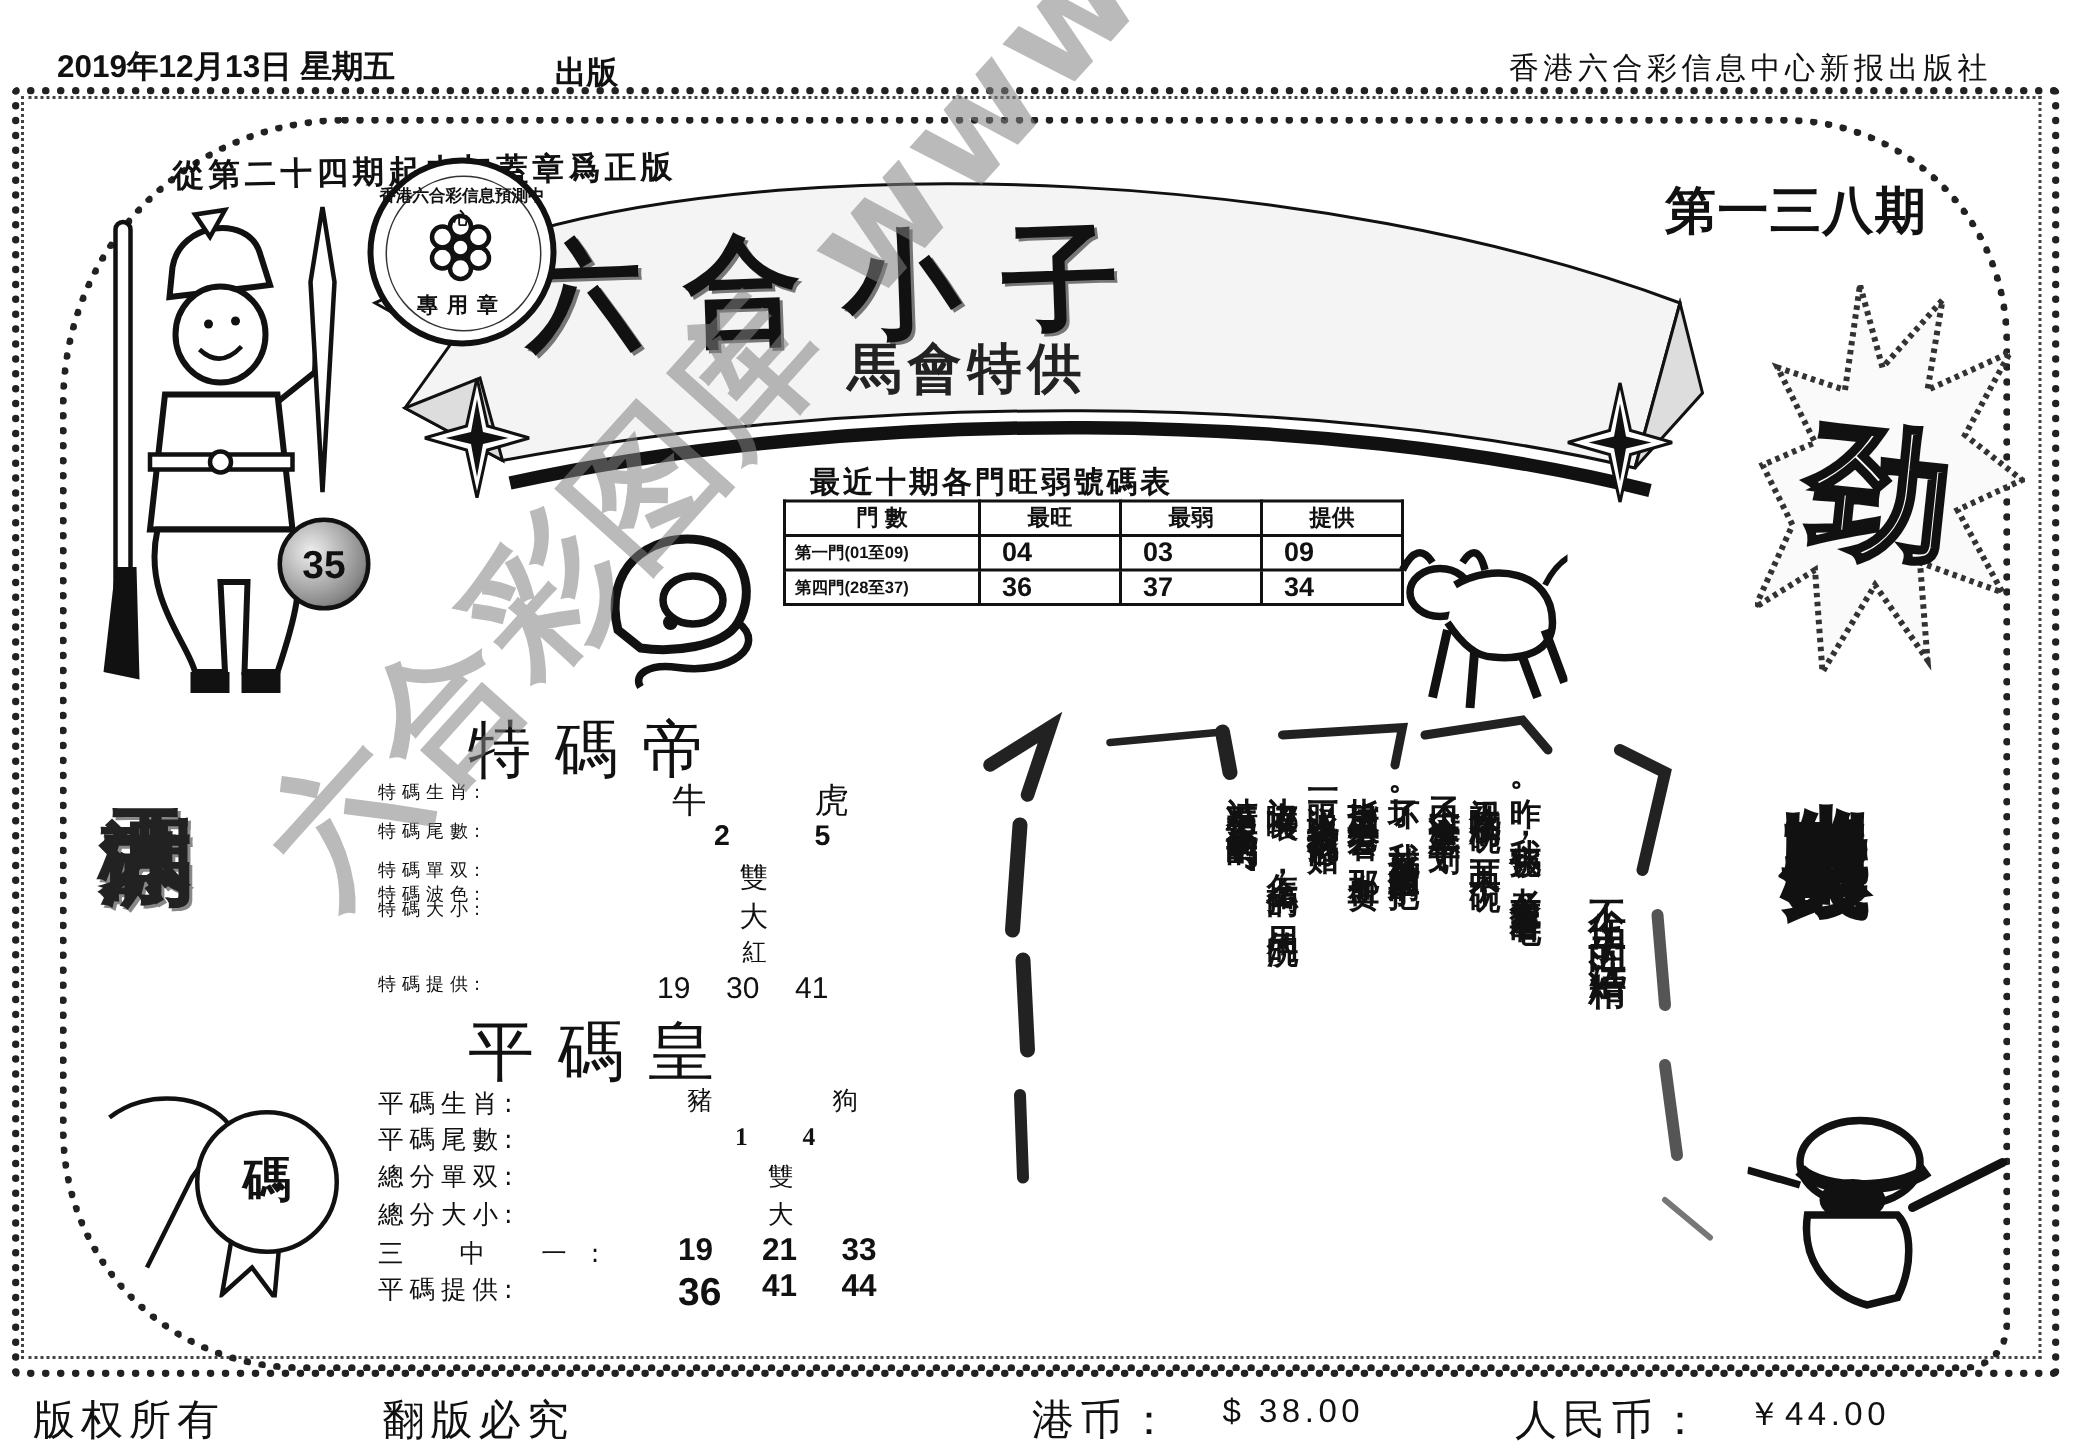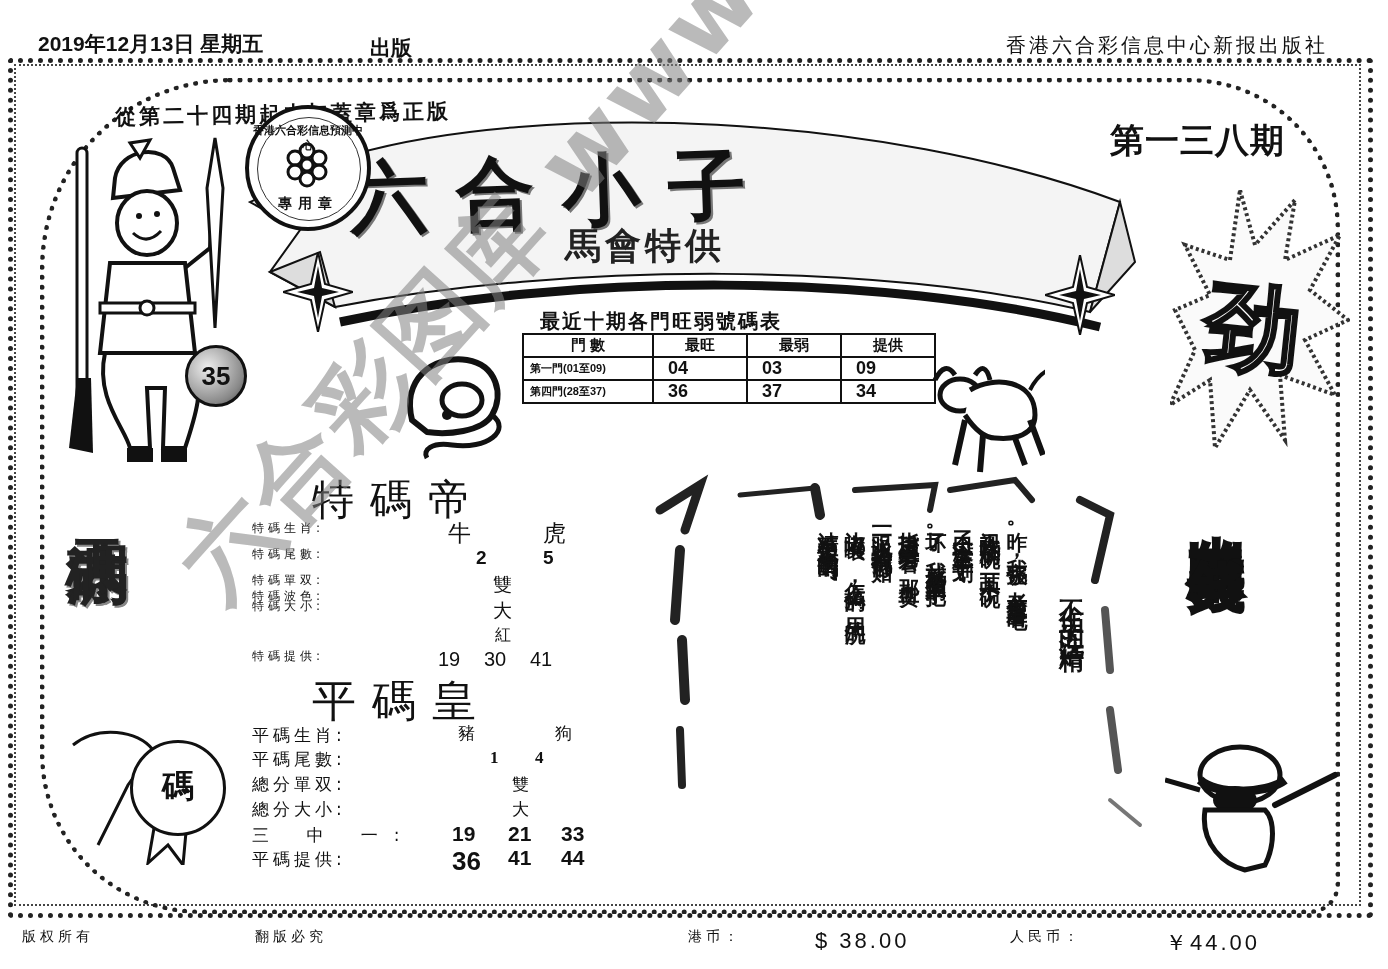--- a/index.html
+++ b/index.html
@@ -64,21 +64,21 @@
   .side-left { left:55px; top:490px; writing-mode:vertical-rl; font-family:"DejaVu Serif", serif; font-size:62px; font-weight:bold; letter-spacing:2px; color:#222; text-shadow:2px 2px 0 #888; }
   .side-right { left:1180px; top:492px; writing-mode:vertical-rl; font-family:"DejaVu Serif", serif; font-size:56px; font-weight:bold; color:#fff; -webkit-text-stroke:3px #111; letter-spacing:8px; }
 
   
   .ball { left:185px; top:345px; width:56px; height:56px; border-radius:50%; background:radial-gradient(circle at 35% 35%, #eee, #888 70%, #444); border:3px solid #111; text-align:center; line-height:56px; font-family:"Liberation Sans", sans-serif; font-size:26px; font-weight:bold; }
 
   
   .rosette { left:130px; top:740px; width:90px; height:90px; border:3px solid #111; border-radius:50%; background:#fff; text-align:center; line-height:86px; font-size:32px; font-family:"DejaVu Serif", serif; font-weight:bold; }
 
   
-  .foot { font-family:Liberation Sans, sans-serif; font-size:14px; letter-spacing:4px; top:928px; }
+  .foot { font-family:Liberation Sans, sans-serif; font-size:28px; letter-spacing:4px; top:928px; }
   .foot-mono { font-family:"Liberation Sans", sans-serif; font-size:22px; letter-spacing:3px; top:928px; }
 
   
   .wm { left:150px; top:540px; font-family:"DejaVu Sans", sans-serif; font-weight:bold; font-size:96px; color:rgba(130,130,130,0.55); transform:rotate(-48deg); transform-origin:left top; white-space:nowrap; letter-spacing:4px; pointer-events:none; }
 
   svg { display:block; }
 </style>
 </head>
 <body>
 

